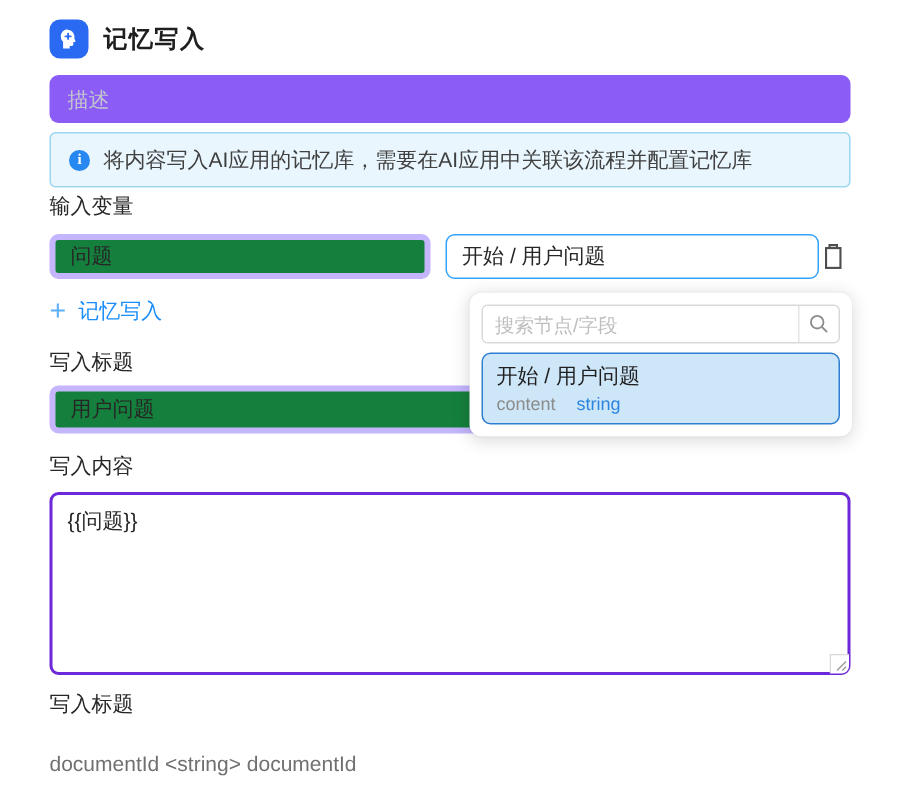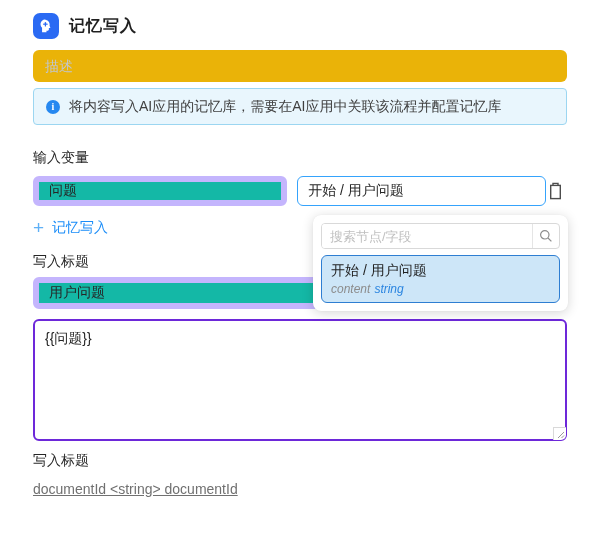--- a/index.html
+++ b/index.html
@@ -17,71 +17,71 @@
   body{
     width:600px;height:533px;background:#ffffff;overflow:hidden;
     font-family:"Liberation Sans","DejaVu Sans",sans-serif;
     -webkit-font-smoothing:antialiased;
   }
   .panel{padding:13px 33px 0;}
   .header{display:flex;align-items:center;gap:10px;height:26px;}
   .node-icon{width:26px;height:26px;border-radius:7px;background:var(--icon-bg);
     display:flex;align-items:center;justify-content:center;flex:0 0 auto;}
   .title{font-size:16px;font-weight:700;color:#1f1f1f;letter-spacing:1px;}
-  .desc-input{display:block;margin-top:11px;width:100%;height:32px;background:#eab308;
+  .desc-input{display:block;margin-top:11px;width:100%;height:32px;background:#8b5cf6;
     border:none;outline:none;border-radius:6px;padding:0 12px;font-size:14px;color:#262626;}
   .desc-input::placeholder{color:#c2c6cc;}
   .banner{margin-top:6px;height:37px;background:var(--banner-bg);
     border:1px solid var(--banner-border);border-radius:4px;
     display:flex;align-items:center;padding:0 12px;gap:9px;font-size:14px;color:#404040;}
   .info-icon{width:14px;height:14px;border-radius:50%;background:#2688f0;color:#fff;
     font-size:10px;font-weight:700;display:flex;align-items:center;justify-content:center;
     flex:0 0 auto;font-family:"Liberation Serif",serif;}
   .label{font-size:14px;color:#262626;line-height:16px;}
-  .lbl-input-vars{margin-top:24px;}
+  .lbl-input-vars{margin-top:4px;}
   .var-row{position:relative;margin-top:11px;display:flex;align-items:center;}
-  .txt-input{height:30px;border:6px solid #c4b5fd;border-radius:6px;outline:none;
-    padding:0 10px;font-size:14px;color:#262626;background:#14b8a6;}
+  .txt-input{height:30px;border:4px solid #c4b5fd;border-radius:6px;outline:none;
+    padding:0 10px;font-size:14px;color:#262626;background:#15803d;}
   .name-input{width:266px;}
   .combo{margin-left:10px;width:261px;height:30px;border:1.5px solid var(--focus-border);
     border-radius:6px;padding:0 10px;font-size:14px;color:#262626;display:flex;
     align-items:center;background:#fff;cursor:pointer;}
   .trash-btn{margin-left:auto;margin-right:2px;background:none;border:none;padding:2px;
     cursor:pointer;display:flex;align-items:center;}
   .popup{position:absolute;left:280px;top:39px;width:255px;background:#fff;border-radius:8px;
     box-shadow:0 2px 12px rgba(0,0,0,.16),0 0 1px rgba(0,0,0,.08);padding:8px;z-index:30;}
   .search-wrap{display:flex;align-items:stretch;height:26px;border:1px solid #d9d9d9;
     border-radius:4px;overflow:hidden;background:#fff;}
   .search-wrap input{flex:1;min-width:0;border:none;outline:none;padding:0 8px;
     font-size:13px;color:#262626;font-family:inherit;}
   .search-wrap input::placeholder{color:#bfbfbf;}
   .search-icon-box{width:27px;border-left:1px solid #e5e5e5;display:flex;
     align-items:center;justify-content:center;cursor:pointer;}
   .option{margin-top:6px;border:1px solid var(--option-border);background:var(--option-bg);
     border-radius:6px;padding:6px 9px;cursor:pointer;}
   .option-title{font-size:14px;color:#1f1f1f;line-height:17px;}
-  .option-meta{margin-top:3px;font-size:12px;display:flex;gap:4px;line-height:14px;font-style:italic;}
+  .option-meta{margin-top:3px;font-size:12px;display:flex;gap:14px;line-height:14px;}
   .option-field{color:#8c8c8c;}
   .option-type{color:var(--type-blue);text-align:center;}
   .add-link{margin-top:13px;display:flex;align-items:center;gap:8px;
     color:var(--accent-blue);font-size:14px;width:max-content;cursor:pointer;height:18px;}
   .plus{font-size:19px;line-height:16px;color:#5fb0f6;}
   .lbl-write-title{margin-top:16px;}
   .full-input{display:block;margin-top:8px;width:100%;height:32px;}
   .lbl-write-content{margin-top:13px;}
   .textarea-wrap{position:relative;margin-top:10px;}
   .textarea-wrap textarea{display:block;width:100%;height:122px;border:2px solid #6d28d9;
     border-radius:6px;padding:8px 10px;font-size:14px;color:#262626;resize:none;
     outline:none;font-family:inherit;line-height:18px;}
   .resize-handle{position:absolute;right:1px;bottom:1px;width:13px;height:13px;
     background:#fff;border-left:1px solid #d9d9d9;border-top:1px solid #d9d9d9;
     border-bottom-right-radius:5px;display:flex;align-items:center;justify-content:center;
     cursor:nwse-resize;}
   .lbl-output-vars{margin-top:11px;}
-  .output-line{margin-top:13px;font-size:14px;color:#707070;line-height:16px;text-decoration:underline;}
+  .output-line{margin-top:24px;font-size:14px;color:#707070;line-height:16px;}
 </style>
 </head>
 <body>
 
 <div class="panel">
 
   <div class="header">
     <div class="node-icon">
       <svg width="16" height="16" viewBox="0 0 24 24" aria-hidden="true">
         <path fill="#ffffff" d="M11 2.2c-4 0-7.2 3.2-7.2 7.2 0 2.1.9 4 2.3 5.3v6.8h6.6v-2.5h1.9c.9 0 1.7-.8 1.7-1.7v-2.2h1.5c.5 0 .85-.55.62-1l-1.1-2.5c.1-.5.18-1 .18-1.6 0-4-3.2-7.2-7.2-7.2z"></path>
@@ -134,20 +134,21 @@
   </div>
 
   <div class="add-link">
     <span class="plus">+</span>
     <span>记忆写入</span>
   </div>
 
   <div class="label lbl-write-title">写入标题</div>
   <input class="txt-input full-input" type="text" value="用户问题" style="">
 
+  <div class="label lbl-write-content">写入内容</div>
   <div class="textarea-wrap">
     <textarea spellcheck="false" style="">{{问题}}</textarea>
     <div class="resize-handle">
       <svg width="9" height="9" viewBox="0 0 9 9" aria-hidden="true">
         <line x1="8" y1="2" x2="2" y2="8" stroke="#9a9a9a" stroke-width="1"></line>
         <line x1="8" y1="5.5" x2="5.5" y2="8" stroke="#9a9a9a" stroke-width="1"></line>
       </svg>
     </div>
   </div>
 

